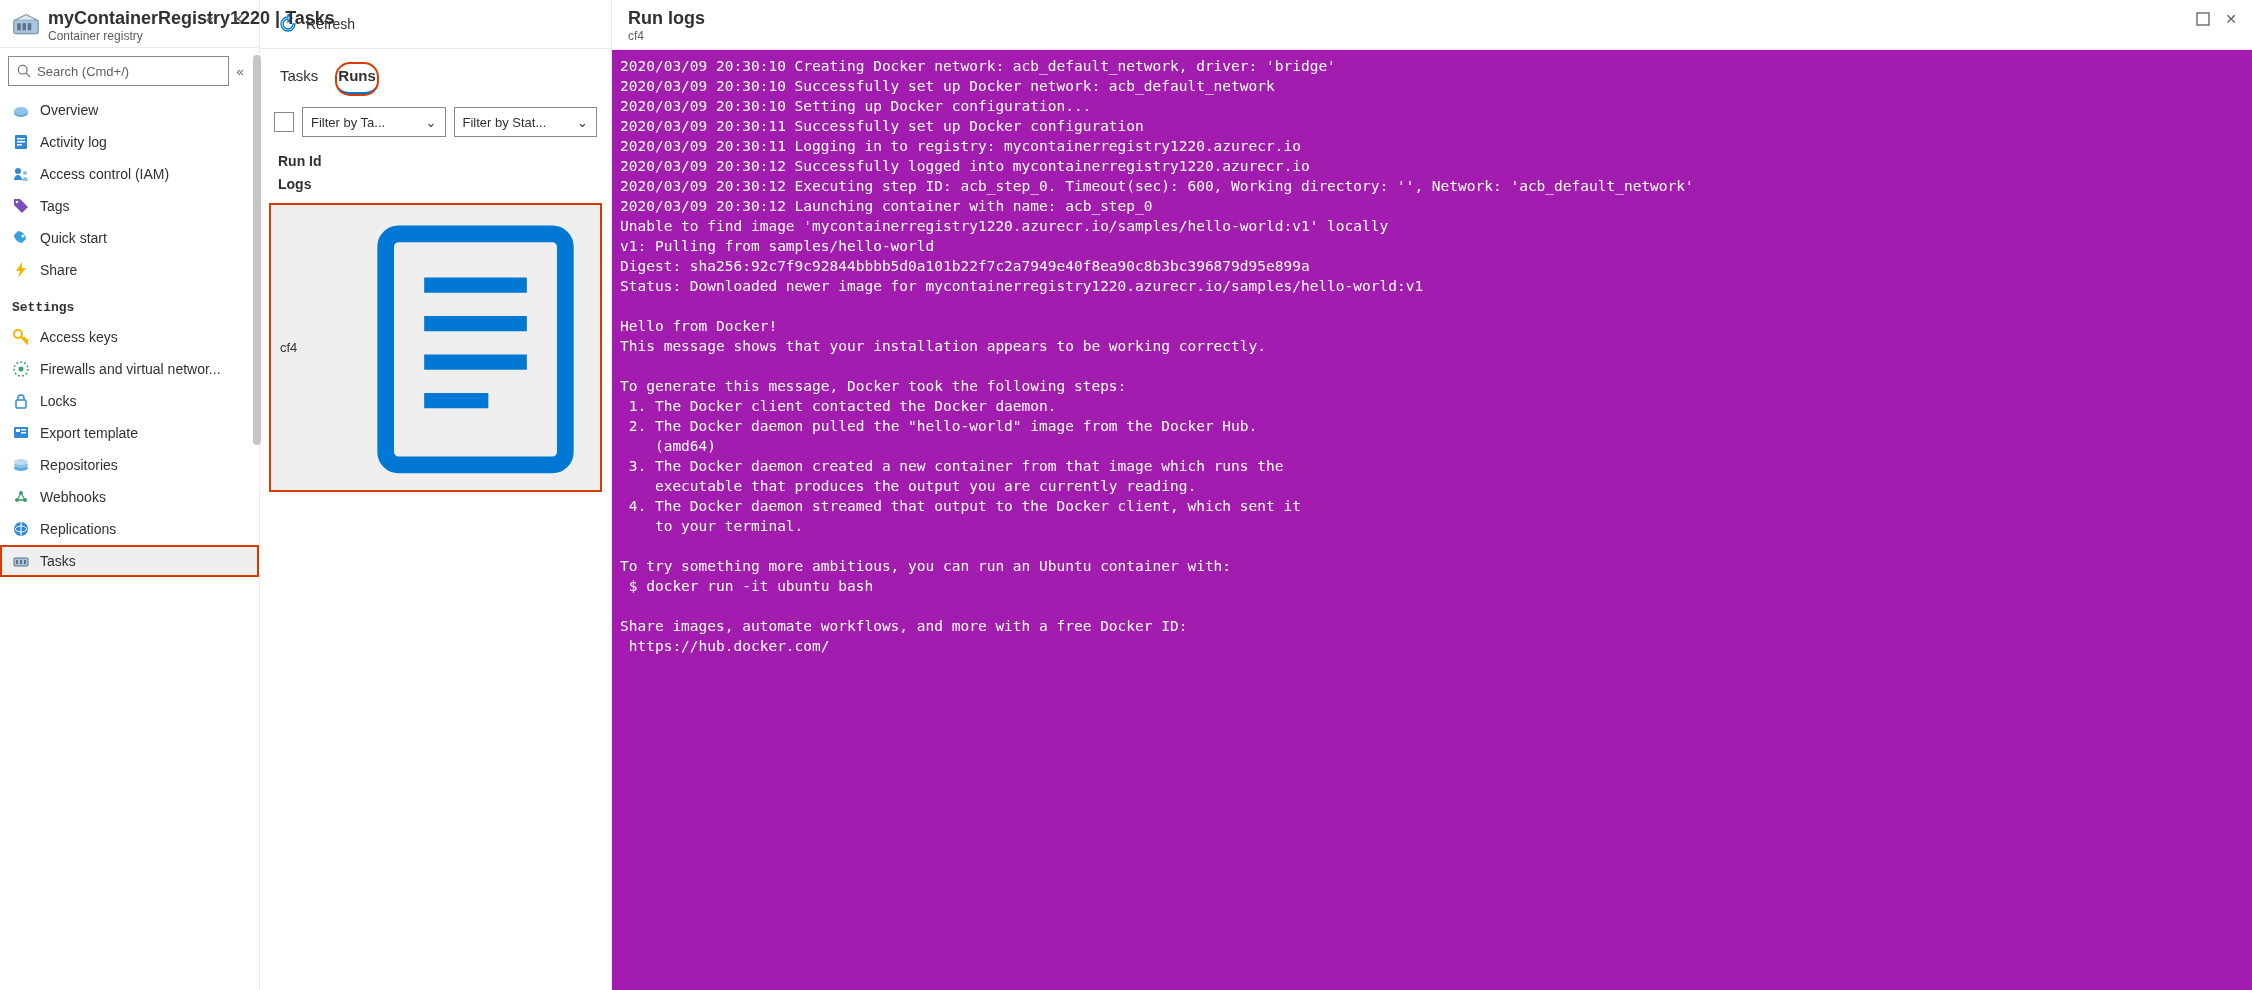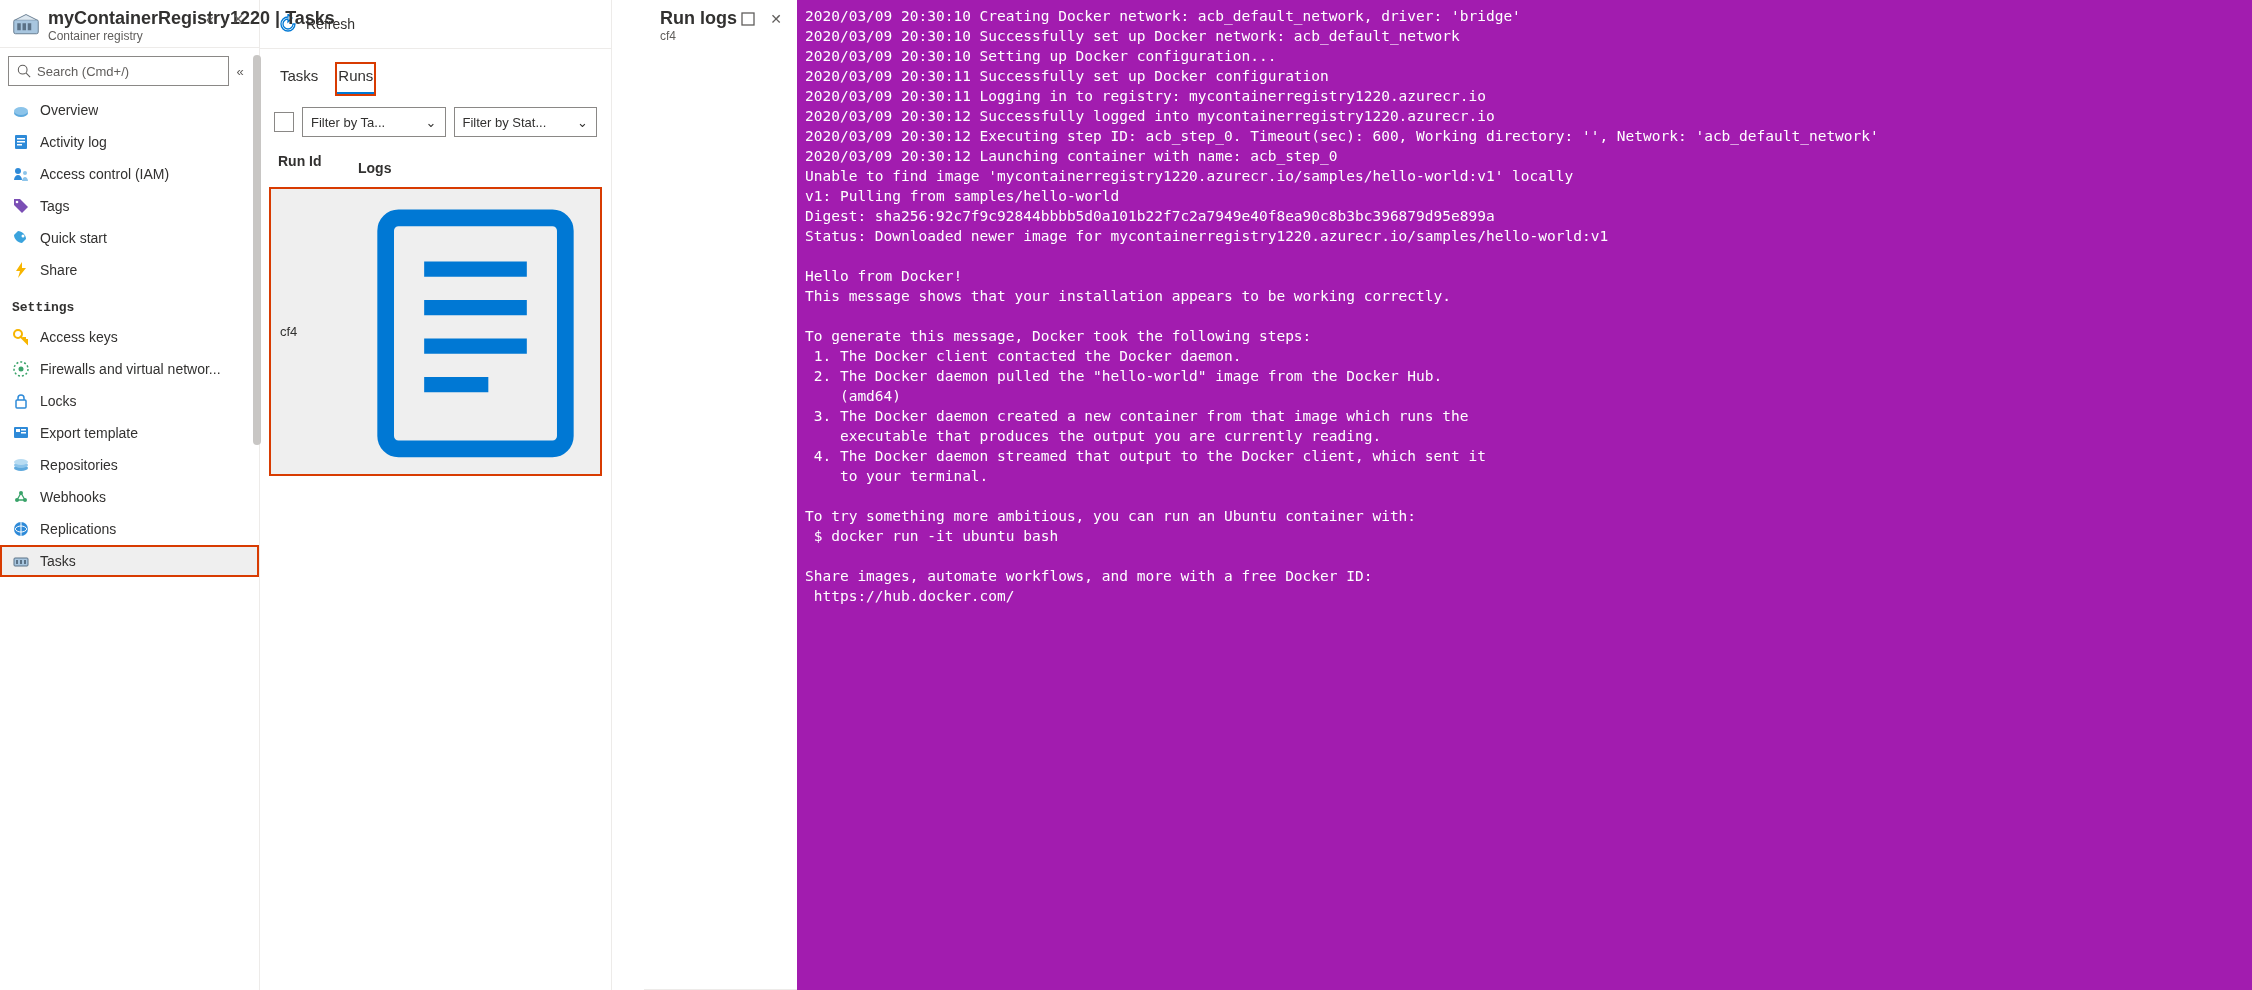--- a/index.html
+++ b/index.html
@@ -99,57 +99,57 @@
     padding: 14px 18px;
     border-bottom: 1px solid #edebe9;
   }
   .refresh-btn { display: flex; align-items: center; gap: 8px; cursor: pointer; font-size: 14px; color: #323130; }
   .refresh-icon { width: 20px; height: 20px; color: #0078d4; }
   .tabs-row { display: flex; gap: 16px; padding: 14px 18px 0 18px; }
   .tab {
     font-size: 15px; padding: 4px 2px 8px 2px; cursor: pointer; color: #323130;
     border-bottom: 3px solid transparent;
   }
-  .tab.active { border-bottom-color: #0078d4; font-weight: 400; }
+  .tab.active { border-bottom-color: #0078d4; font-weight: 700; border-radius: 14px; }
   .tab.highlighted { outline: 2px solid #d83b01; outline-offset: -1px; }
   .filter-row {
     display: flex; align-items: center; gap: 8px;
     padding: 12px 14px;
   }
   .check-all {
     width: 20px; height: 20px; border: 1px solid #8a8886; background: #fff; cursor: pointer;
   }
   .filter-dd {
     flex: 1; height: 30px; border: 1px solid #8a8886; padding: 0 8px;
     display: flex; align-items: center; justify-content: space-between;
     font-size: 13px; color: #323130; cursor: pointer; min-width: 0;
   }
   .filter-dd span:first-child { white-space: nowrap; overflow: hidden; text-overflow: ellipsis; }
   .table-head {
-    display: flex; padding: 4px 18px 8px 18px; font-weight: 600; font-size: 14px;
+    display: flex; padding: 4px 18px 8px 18px; font-weight: 600; font-size: 14px; flex-direction: column;
   }
   .col-runid { width: 80px; }
   .col-logs { flex: 1; margin-top: 7px; }
   .run-row {
     display: flex; align-items: center;
     margin: 4px 10px; padding: 10px 10px;
     background: #efefef;
     outline: 2px solid #d83b01; outline-offset: -1px;
     cursor: pointer;
   }
   .run-row .col-runid { width: 80px; }
   .run-row .col-logs { flex: 1; }
   .logs-icon { width: 18px; height: 20px; color: #0078d4; }
 
   
   .right-pane {
     flex: 1;
     display: flex;
+    flex-direction: column;
     min-width: 0;
-    margin-left: 32px;
   }
   .right-header {
     display: flex; align-items: flex-start;
     padding: 8px 10px 6px 16px;
     border-bottom: 1px solid #edebe9;
   }
   .right-header-text { flex: 1; }
   .right-title { font-size: 18px; font-weight: 600; }
   .right-subtitle { font-size: 12px; color: #605e5c; }
   .right-ctrls { display: flex; gap: 6px; }

